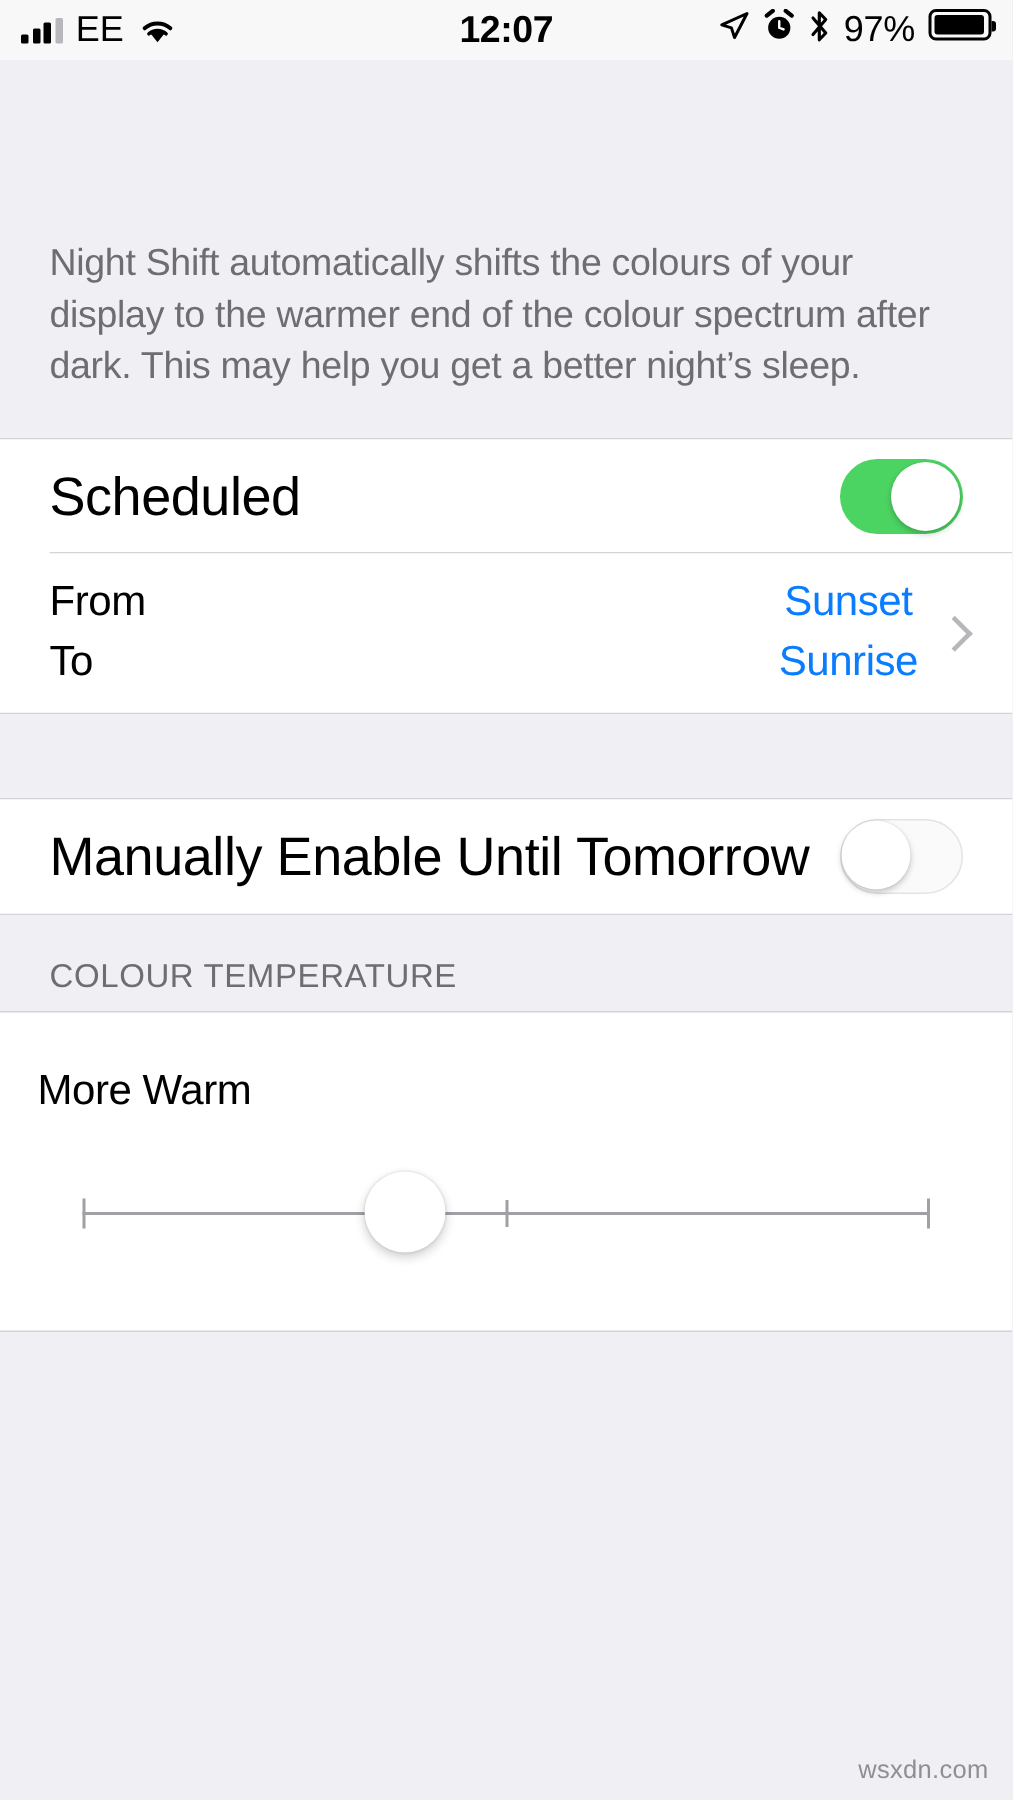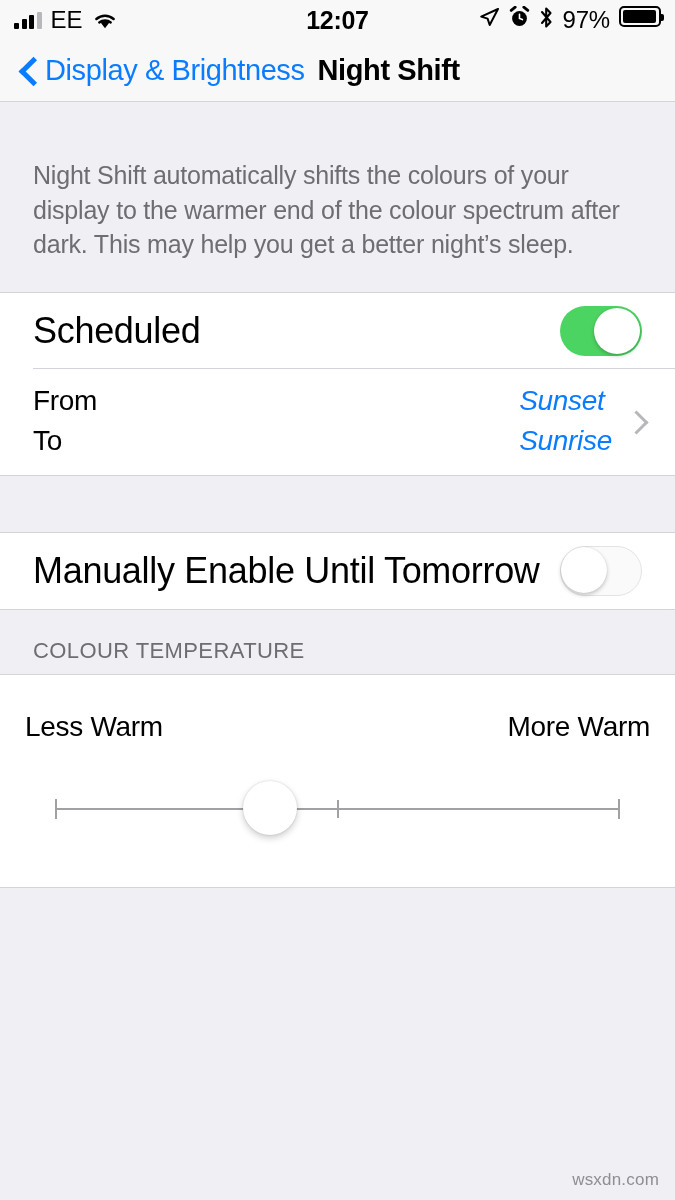--- a/index.html
+++ b/index.html
@@ -239,24 +239,23 @@
   .schedule-left span {
     font-size: 28px;
     color: #000;
     letter-spacing: -0.3px;
     line-height: 1.3;
   }
   .schedule-right {
     margin-left: auto;
     display: flex;
     flex-direction: column;
-    align-items: flex-start;
+    align-items: center;
     gap: 4px;
     text-align: right;
-    font-style: italic;
   }
   .schedule-right span {
     font-size: 28px;
     color: #0A7CFF;
     letter-spacing: -0.3px;
     line-height: 1.3;
   }
   .chevron-right {
     margin-left: 16px;
     width: 14px;
@@ -389,27 +388,20 @@
       <svg width="15" height="23" viewBox="0 0 15 23">
         <path d="M3 6 L11.5 16 L7.2 20.5 L7.2 2.5 L11.5 7 L3 17" stroke="#000" stroke-width="2.1" fill="none" stroke-linejoin="round" stroke-linecap="round"></path>
       </svg>
       <div class="battery-pct">97%</div>
       <div class="battery-icon">
         <div class="battery-fill" style="width: 97%;"></div>
       </div>
     </div>
   </div>
 
-  <div class="nav-bar">
-    <div class="back-button">
-      <span class="chevron-left"></span>
-      <span class="back-label">Display &amp; Brightness</span>
-    </div>
-    <div class="nav-title">Night Shift</div>
-  </div>
 
   <div class="content">
 
     <div class="description">Night Shift automatically shifts the colours of your display to the warmer end of the colour spectrum after dark. This may help you get a better night’s sleep.</div>
 
     <div class="card">
       <div class="row">
         <span class="row-label">Scheduled</span>
         <div class="switch on">
           <div class="knob"></div>
@@ -438,21 +430,20 @@
         <div class="switch off">
           <div class="knob"></div>
         </div>
       </div>
     </div>
 
     <div class="section-header">COLOUR TEMPERATURE</div>
 
     <div class="slider-card">
       <div class="slider-labels">
-        <span>Less Warm</span>
         <span>More Warm</span>
       </div>
       <div class="slider-wrap">
         <div class="slider-track"></div>
         <div class="slider-endcap left"></div>
         <div class="slider-endcap right"></div>
         <div class="slider-tick" style="left: 50%;"></div>
         <div class="slider-thumb" style="left: 38%;"></div>
       </div>
     </div>

